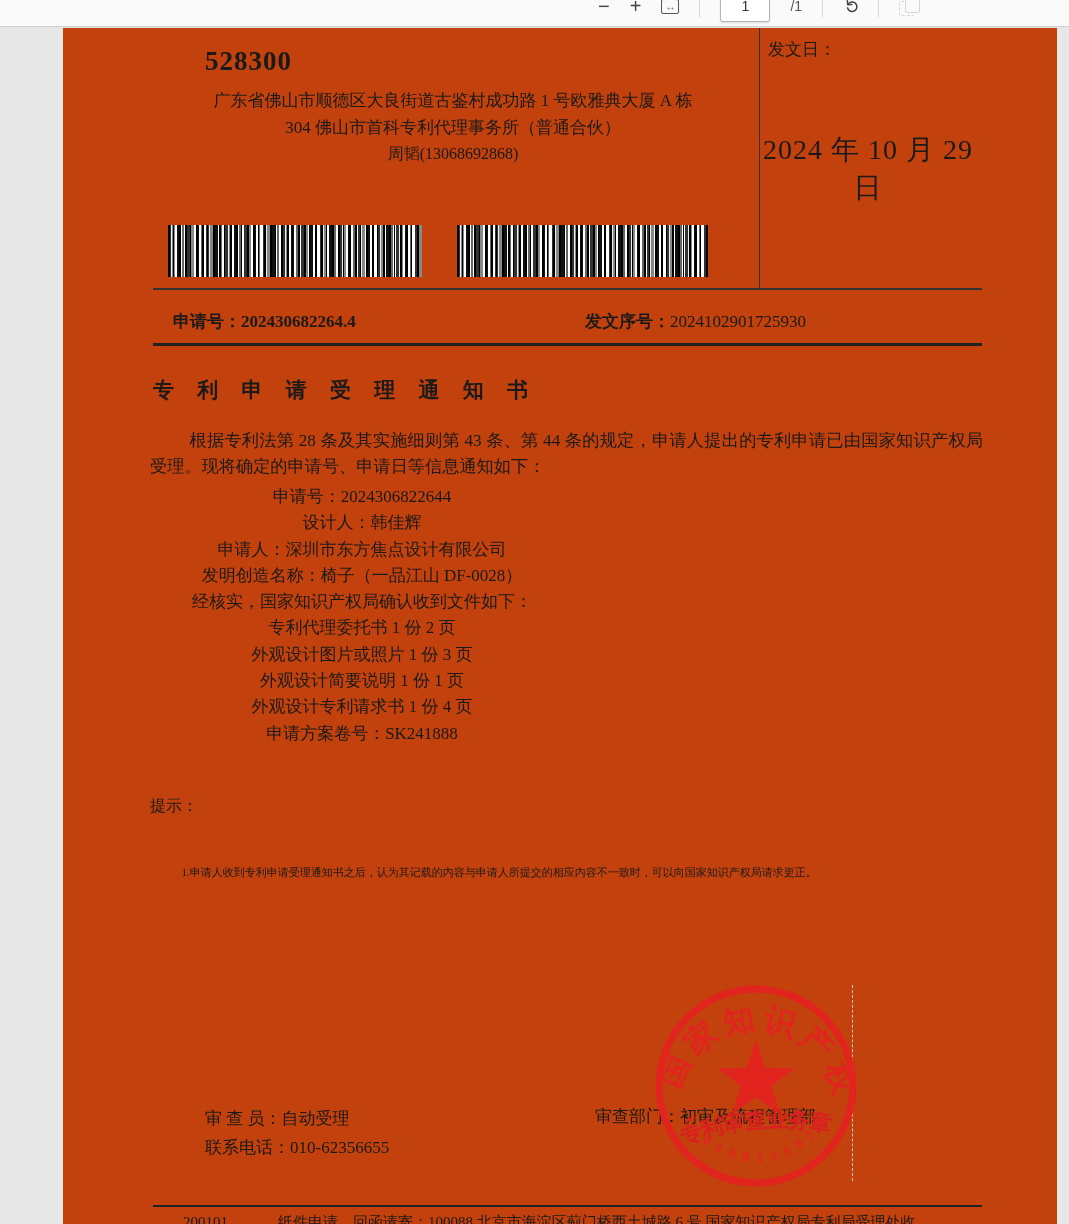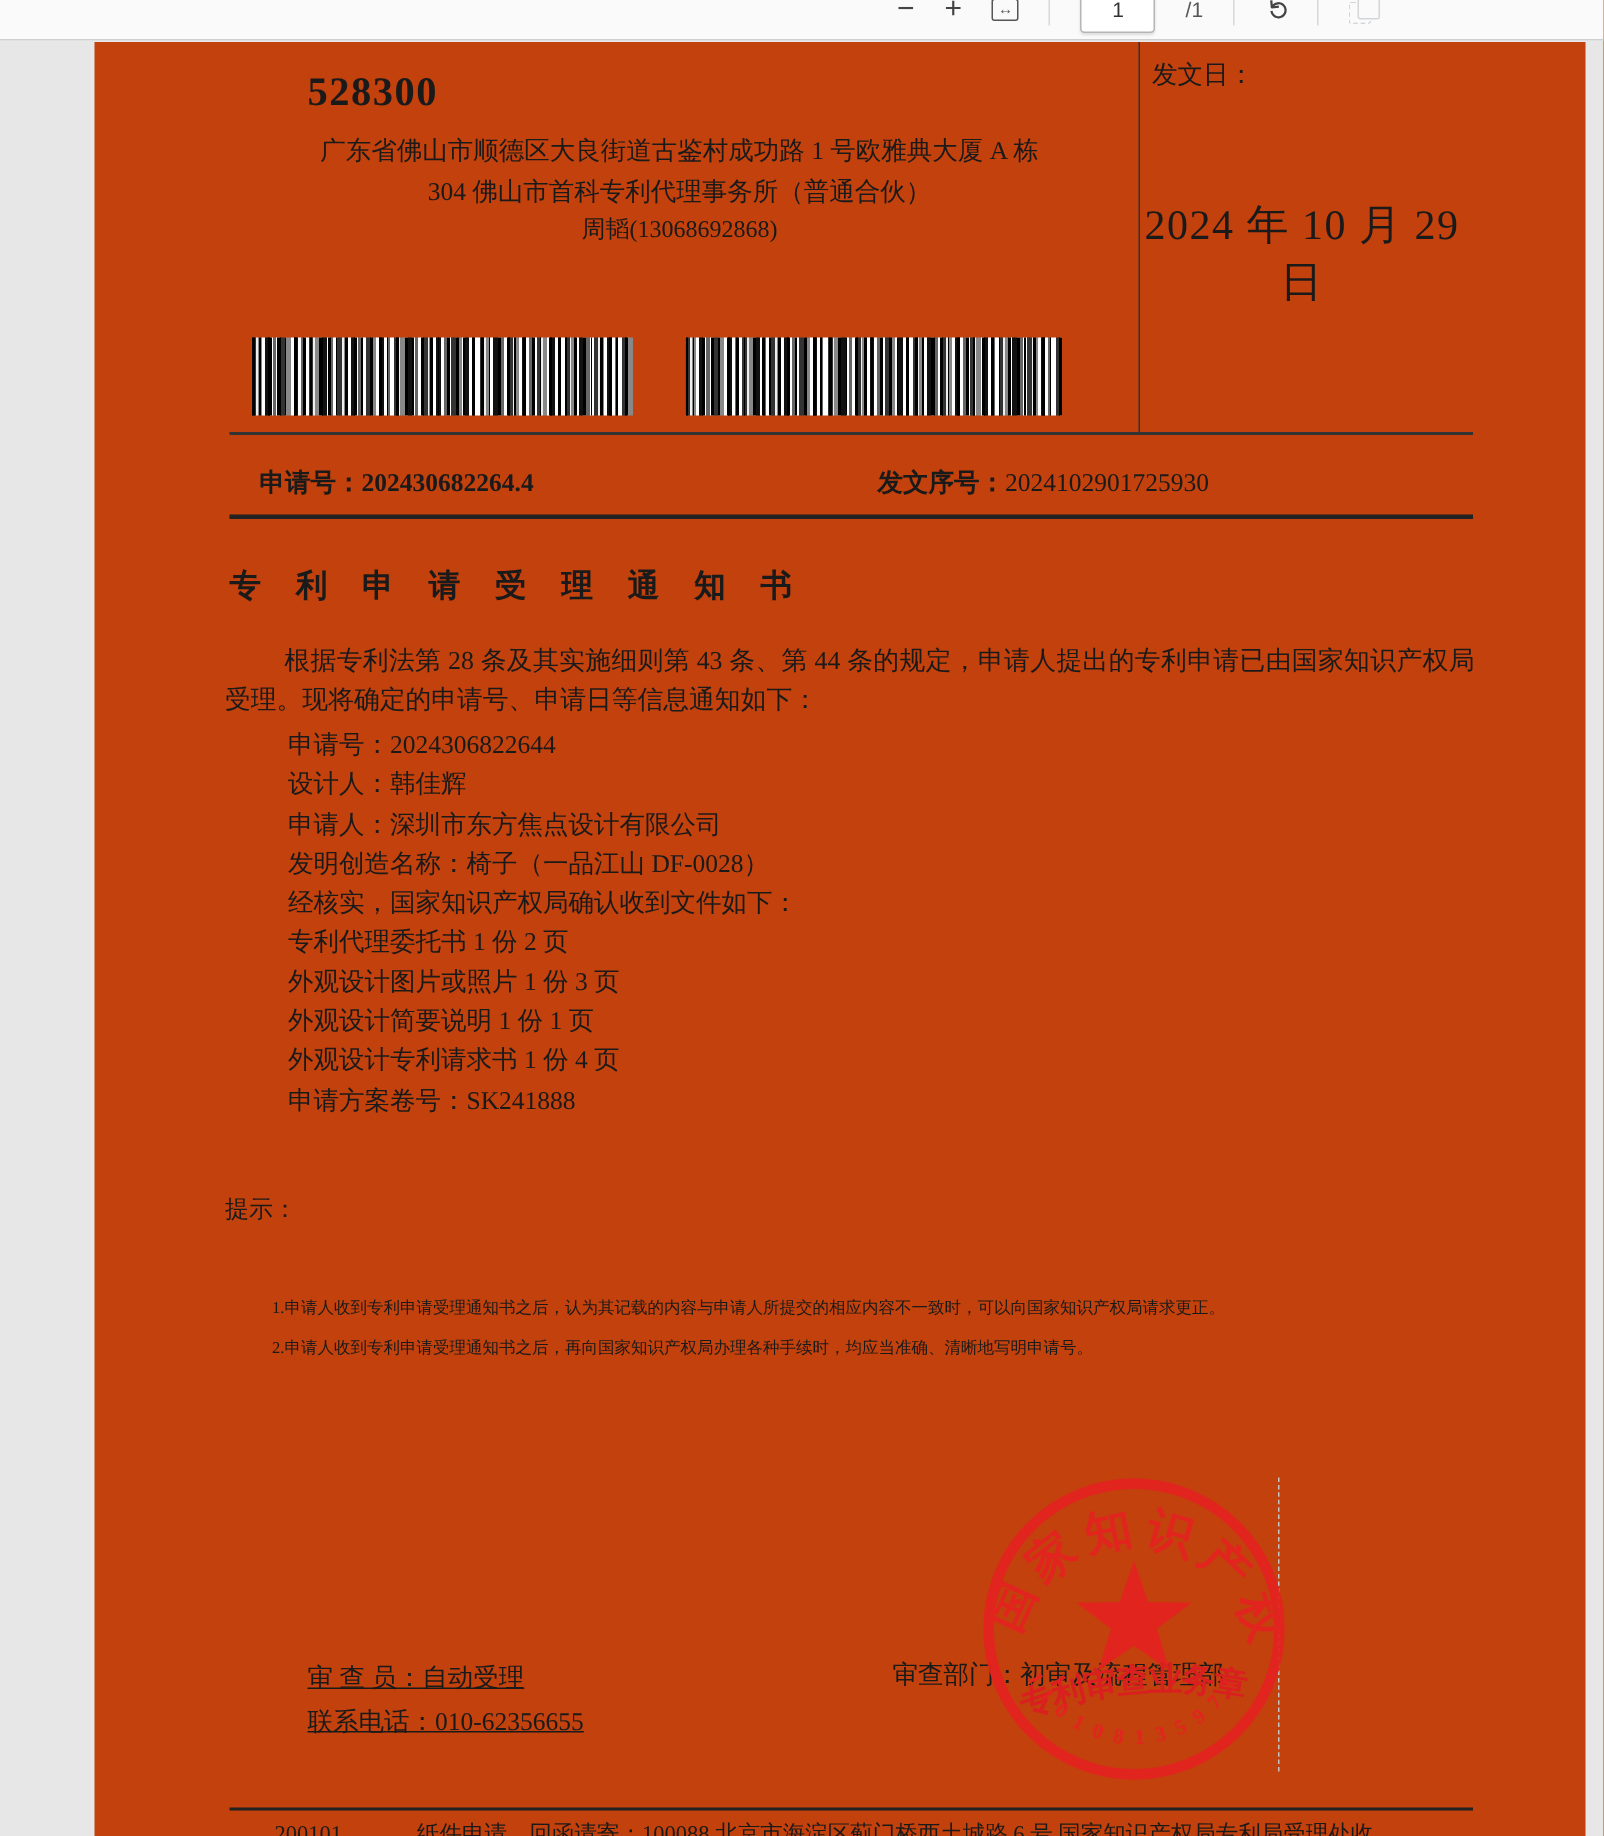--- a/index.html
+++ b/index.html
@@ -58,26 +58,26 @@
   .hline-2 { left:90px; top:315px; width:829px; height:3px; background:#222; }
   .num-row { top:282px; font-size:17px; }
   .nr-appno { left:110px; }
   .nr-serial { left:522px; }
   .lbl-b { font-weight:bold; }
   .val-b { font-weight:bold; }
   .doc-title { left:90px; top:348px; width:829px; text-align:left;
     font-size:21px; font-weight:bold; letter-spacing:9px; }
   .intro { left:87px; top:400px; width:833px; font-size:17.2px; line-height:25.5px;
     text-indent:2.3em; text-align:justify; }
-  .details { left:129px; top:456px; font-size:17px; line-height:26.3px; }
+  .details { left:129px; top:456px; font-size:17px; line-height:26.3px;text-align:center; }
   .hint-label { left:87px; top:768px; font-size:16px; }
   .hints { left:92px; top:793px; width:845px; font-size:11px; line-height:26.5px; text-align:justify;margin-top:38px; }
   .hints p { text-indent:2.4em; }
   .hints p + p { margin-top:0.5px; }
-  .examiner-block { left:142px; top:1077px; font-size:17px; line-height:28.5px;text-decoration:underline; }
+  .examiner-block { left:142px; top:1077px; font-size:17px; line-height:28.5px; }
   .dept-line { left:532px; top:1077px; font-size:17px; }
   .seal { left:587px; top:952px; width:212px; height:212px; z-index:3; pointer-events:none; }
   .seal-edge { left:789px; top:957px; width:1px; height:196px;
     border-left:1px dashed #c4c4c4; z-index:2; }
   .footer-line { left:90px; top:1177px; width:829px; height:2px; background:#222; }
   .footer { left:120px; top:1185px; font-size:15px; white-space:nowrap; }
   .footer .f-code { margin-right:50px; }
 </style>
 </head>
 <body>
@@ -138,21 +138,20 @@
     <div>专利代理委托书 1 份 2 页</div>
     <div>外观设计图片或照片 1 份 3 页</div>
     <div>外观设计简要说明 1 份 1 页</div>
     <div>外观设计专利请求书 1 份 4 页</div>
     <div>申请方案卷号：SK241888</div>
   </div>
 
   <div class="abs hint-label">提示：</div>
   <div class="abs hints">
     <p>1.申请人收到专利申请受理通知书之后，认为其记载的内容与申请人所提交的相应内容不一致时，可以向国家知识产权局请求更正。</p>
-    <p>2.申请人收到专利申请受理通知书之后，再向国家知识产权局办理各种手续时，均应当准确、清晰地写明申请号。</p>
   </div>
 
   <div class="abs examiner-block">
     <div>
       <span>审 查 员：</span><span>自动受理</span>
     </div>
     <div>
       <span>联系电话：</span><span>010-62356655</span>
     </div>
   </div>

